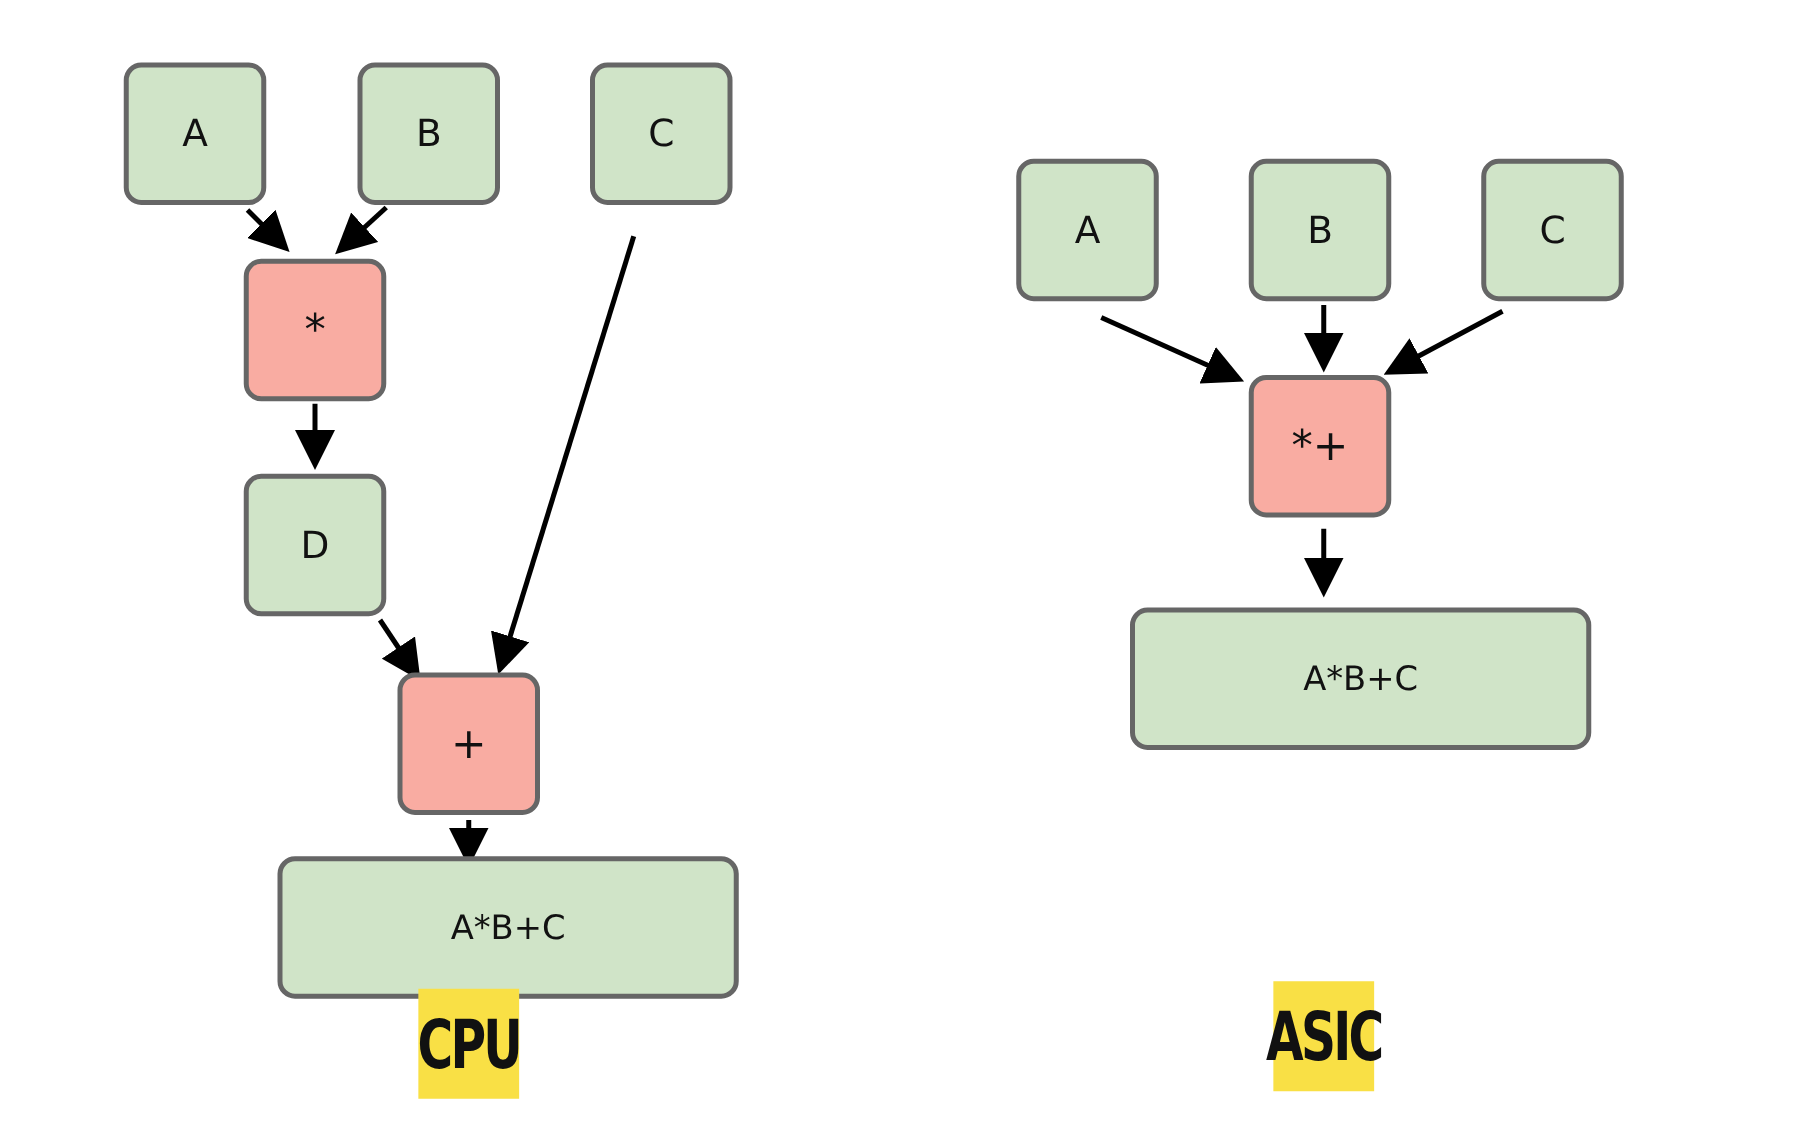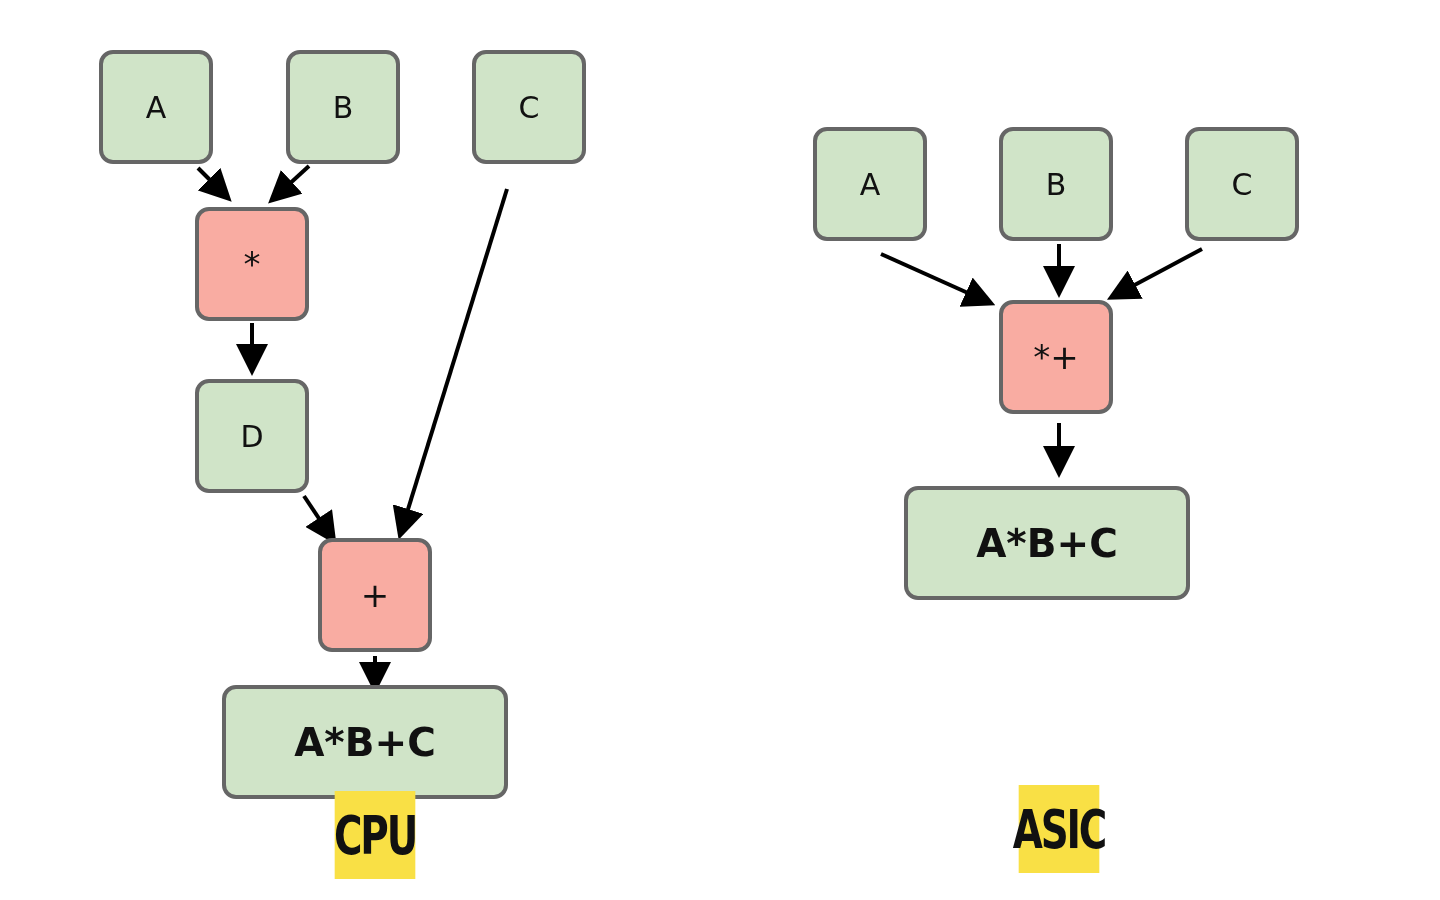--- a/index.html
+++ b/index.html
@@ -6,21 +6,21 @@
   body { width:1440px; height:900px; position:relative; overflow:hidden; font-family:"DejaVu Sans", sans-serif; }
   .node {
     position:absolute; box-sizing:border-box;
     border:4px solid #666666; border-radius:14px;
     display:flex; align-items:center; justify-content:center;
     color:#111; font-family:"DejaVu Sans", sans-serif;
   }
   .green { background:#d0e4c8; }
   .red { background:#f9aca2; }
   .sq { width:114px; height:114px; font-size:30px; }
-  .wide { width:286px; height:114px; font-size:39px;font-weight:bold; }
+  .wide { width:369px; height:114px; font-size:27px; }
   .label-badge {
     position:absolute; background:#f9e045; color:#111;
     font-family:"DejaVu Sans", sans-serif; font-weight:bold;
     font-size:54px; letter-spacing:-3px;
     display:flex; align-items:center; justify-content:center;
     transform:scaleX(0.72); transform-origin:center;
   }
   svg.edges { position:absolute; left:0; top:0; width:1440px; height:900px; pointer-events:none; }
 </style>
 </head>

